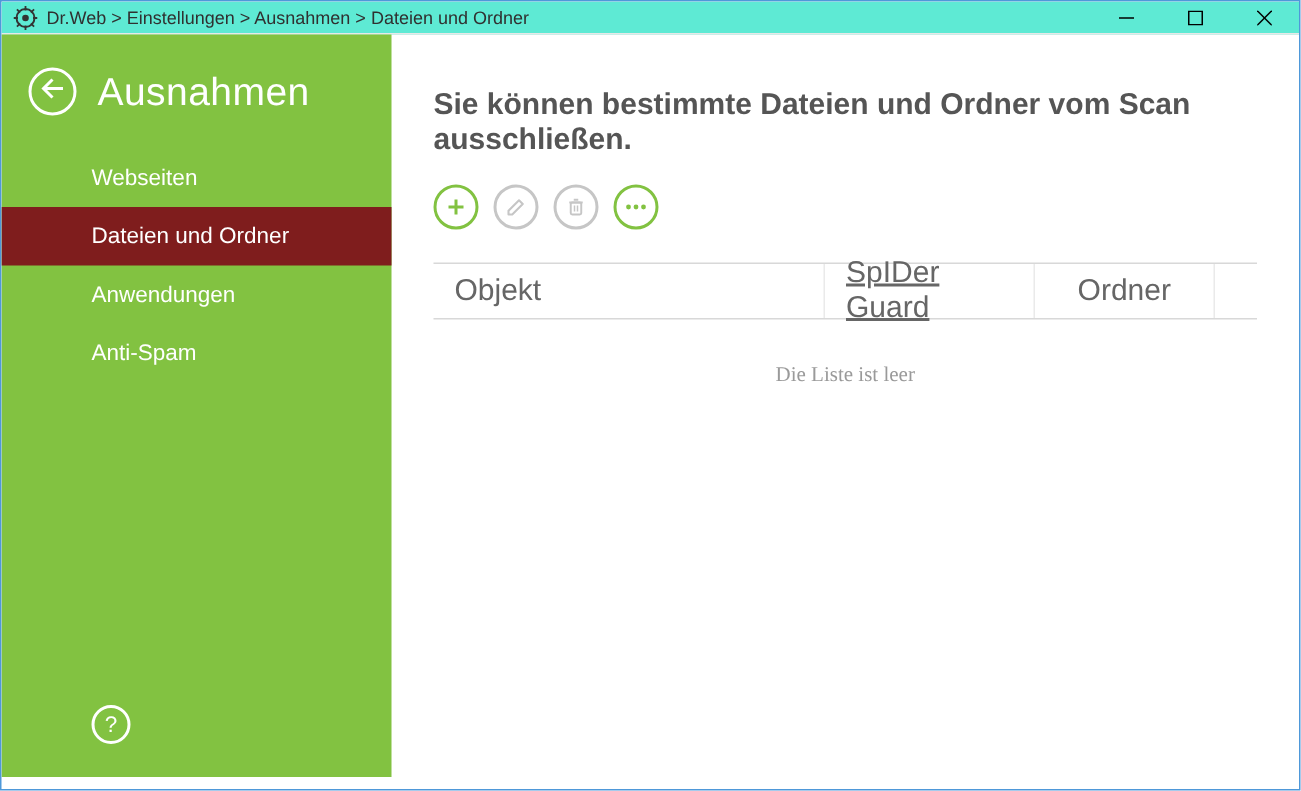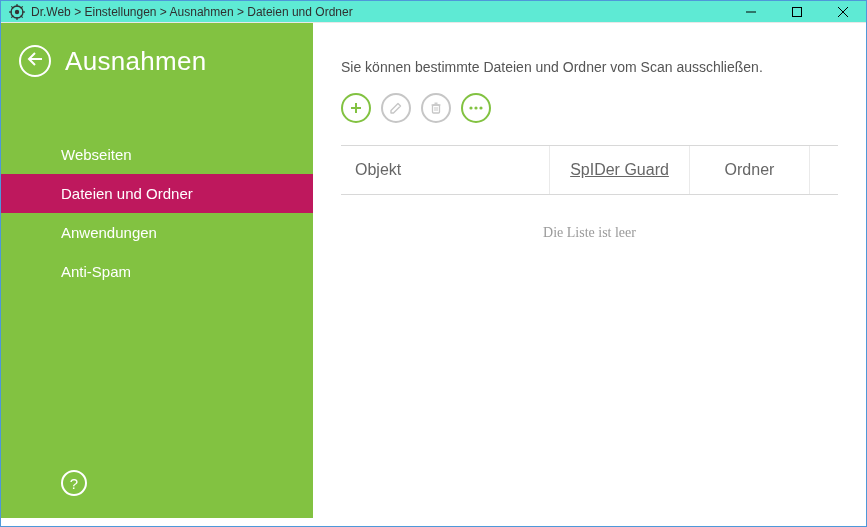--- a/index.html
+++ b/index.html
@@ -46,27 +46,26 @@
     justify-content: center;
     cursor: default;
   }
   .titlebar .win-btn svg { display: block; }
 
   .content {
     display: flex;
     height: calc(100% - 30px);
   }
   .sidebar {
-    width: 312px;
+    width: 260px;
     background: #82c241;
     color: #fff;
     display: flex;
     flex-direction: column;
     position: relative;
-    gap: 36px;
   }
   .sidebar-header {
     display: flex;
     align-items: center;
     padding: 22px 0 18px 18px;
   }
   .sidebar-header .back-btn {
     width: 32px;
     height: 32px;
     border: 2px solid #fff;
@@ -82,21 +81,21 @@
     font-weight: 300;
     letter-spacing: 0.3px;
   }
   .sidebar-items { margin-top: 4px; }
   .sidebar-item {
     padding: 11px 0 11px 60px;
     font-size: 15px;
     cursor: pointer;
   }
   .sidebar-item.active {
-    background: #be185d;
+    background: #7f1d1d;
   }
   .sidebar-help {
     position: absolute;
     bottom: 22px;
     left: 60px;
     width: 26px;
     height: 26px;
     border: 2px solid #fff;
     border-radius: 50%;
     display: flex;
@@ -105,23 +104,24 @@
     font-size: 15px;
     cursor: pointer;
   }
 
   .main {
     flex: 1;
     padding: 28px 28px 0 28px;
     color: #555;
   }
   .main .description {
-    font-size: 14px;
+    font-size: 20px;
     color: #555;
     margin: 8px 0 18px 0;
+    font-weight: bold;
   }
   .icon-row {
     display: flex;
     gap: 10px;
     margin-bottom: 22px;
   }
   .icon-btn {
     width: 30px;
     height: 30px;
     border-radius: 50%;
@@ -138,23 +138,23 @@
   }
   .icon-btn svg { display: block; }
 
   .table {
     width: 100%;
   }
   .table-header {
     display: flex;
     border-top: 1px solid #d8d8d8;
     border-bottom: 1px solid #d8d8d8;
-    height: 50px;
-    align-items: center;
-    font-size: 16px;
+    height: 38px;
+    align-items: center;
+    font-size: 20px;
     color: #666;
   }
   .th {
     padding: 0 14px;
     border-right: 1px solid #eaeaea;
     height: 100%;
     display: flex;
     align-items: center;
   }
   .th:last-child { border-right: none; }

